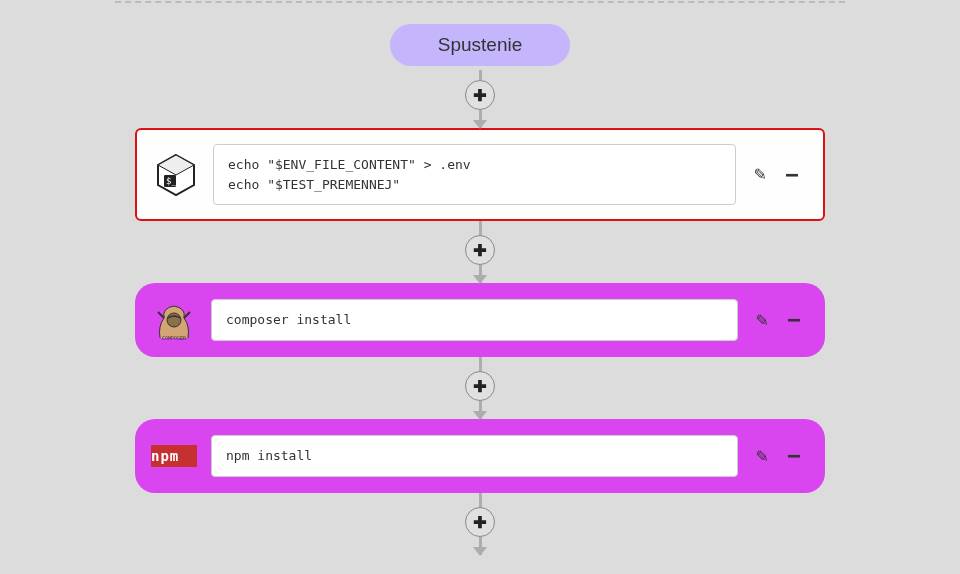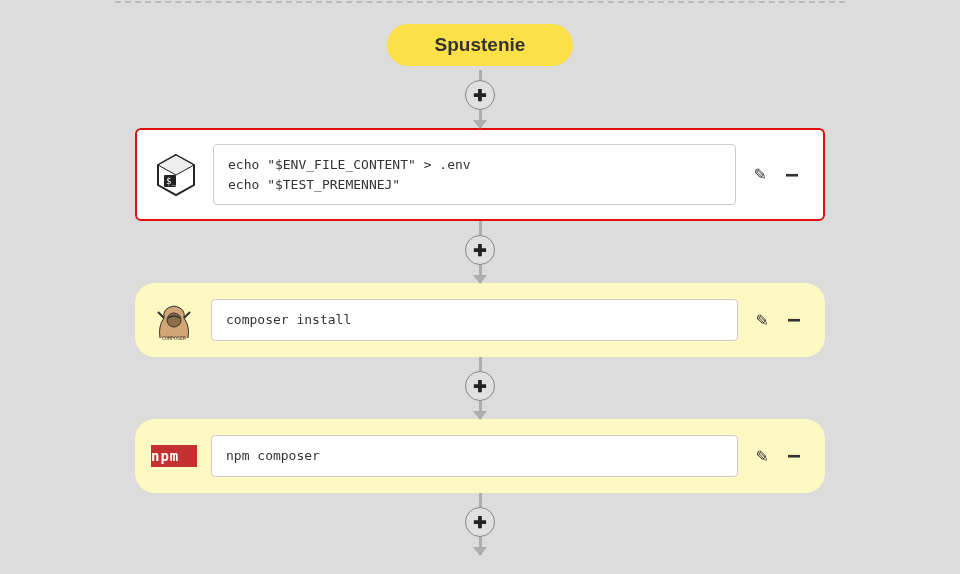--- a/index.html
+++ b/index.html
@@ -23,26 +23,26 @@
       position: absolute;
       top: 0;
       left: 0;
       right: 0;
       display: flex;
       flex-direction: column;
       align-items: center;
       padding-top: 24px;
     }
     .trigger-badge {
-      background: #fde047;
+      background: #c4b5fd;
       border-radius: 999px;
       padding: 10px 48px;
       font-size: 19px;
       color: #333;
-      font-weight: 700;
+      font-weight: 400;
       margin-bottom: 4px;
     }
     .connector-line {
       width: 3px;
       height: 14px;
       background: #adadad;
     }
     .connector-line.short { height: 10px; }
     .connector-arrow {
       position: relative;
@@ -71,21 +71,21 @@
       display: flex;
       align-items: center;
       justify-content: center;
       cursor: pointer;
       font-size: 16px;
       color: #222;
       font-weight: bold;
     }
     .step-card {
       width: 690px;
-      background: #fef9c3;
+      background: #d946ef;
       border-radius: 20px;
       padding: 14px 20px 14px 16px;
       display: flex;
       align-items: center;
       gap: 14px;
     }
     .step-card.highlighted {
       border: 2.5px solid #e01010;
       border-radius: 6px;
       background: #fefefe;
@@ -229,21 +229,21 @@
     <span>✚</span>
   </button>
   <div class="connector-arrow"></div>
 
   <div class="step-card">
     <div class="step-icon">
       <div class="icon-npm">
         <span>npm</span>
       </div>
     </div>
-    <div class="command-box">npm composer</div>
+    <div class="command-box">npm install</div>
     <div class="step-actions">
       <button class="action-btn">
         <span>✎</span>
       </button>
       <button class="action-btn remove">
         <span>−</span>
       </button>
     </div>
   </div>
 

